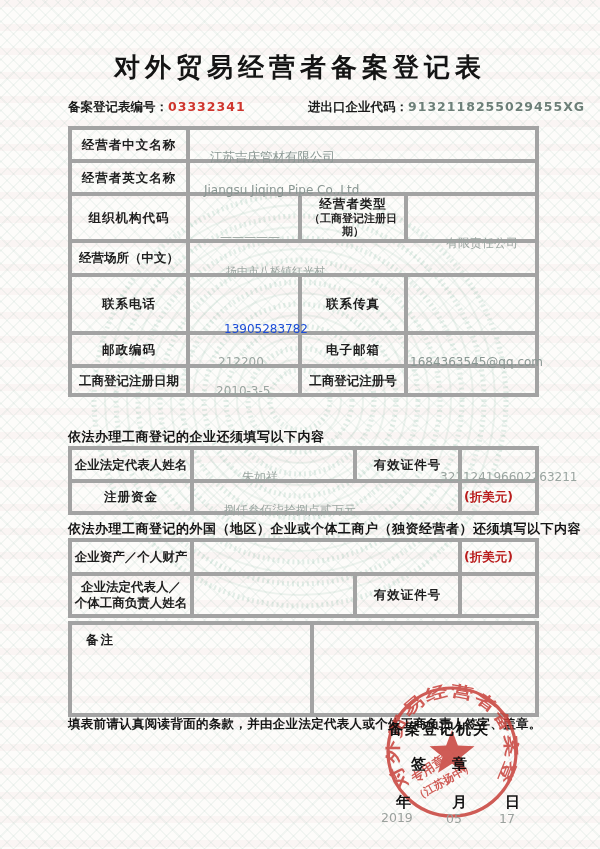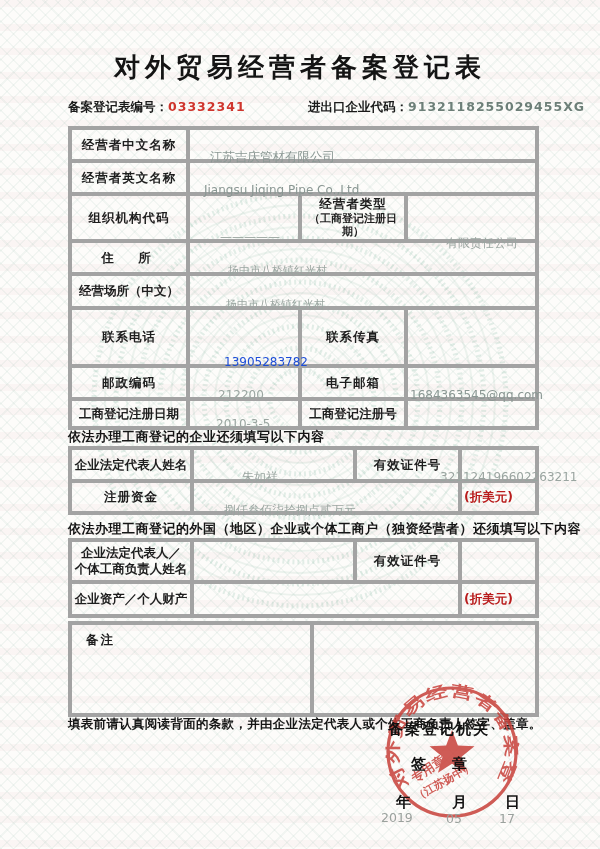--- a/index.html
+++ b/index.html
@@ -122,24 +122,20 @@
     </tr>
     <tr style="height:35px">
       <td class="lbl">组织机构代码</td>
       <td class="val"><span class="entry e-faint" style="left:30px">—————</span></td>
       <td class="lbl">
         <div>经营者类型</div>
         <div class="sub">（工商登记注册日期）</div>
       </td>
       <td class="val"><span class="entry e-faint" style="left:38px;bottom:-12px">有限责任公司</span></td>
     </tr>
-    <tr style="height:33px">
-      <td class="lbl" style="letter-spacing:6px">住　所</td>
-      <td class="val" colspan="3"><span class="entry e-faint" style="left:38px;font-size:11px">扬中市八桥镇红光村</span></td>
-    </tr>
     <tr style="height:34px">
       <td class="lbl" style="letter-spacing:0">经营场所（中文）</td>
       <td class="val" colspan="3"><span class="entry e-faint" style="left:36px;font-size:11px">扬中市八桥镇红光村</span></td>
     </tr>
     <tr style="height:33px">
       <td class="lbl">联系电话</td>
       <td class="val"><span class="entry e-dark" style="left:34px">13905283782</span></td>
       <td class="lbl">联系传真</td>
       <td class="val"><span class="entry e-faint"></span></td>
     </tr>
@@ -183,33 +179,33 @@
 
   <div class="sec-title" style="top:520px">依法办理工商登记的外国（地区）企业或个体工商户（独资经营者）还须填写以下内容</div>
   <table class="frm" style="left:68px;top:538px;width:467px;">
     <colgroup>
         <col style="width:122px">
         <col style="width:163px">
         <col style="width:105px">
         <col style="width:77px">
       </colgroup>
     <tbody>
-        <tr style="height:42px">
+        <tr style="height:34px">
+      <td class="lbl" style="letter-spacing:0">企业资产／个人财产</td>
+      <td class="val" colspan="2"></td>
+      <td class="dollar">(折美元)</td>
+    </tr>
+    <tr style="height:42px">
       <td class="lbl" style="letter-spacing:0">
         <div>企业法定代表人／</div>
         <div>个体工商负责人姓名</div>
       </td>
       <td class="val"></td>
       <td class="lbl">有效证件号</td>
       <td class="val"></td>
-    </tr>
-    <tr style="height:34px">
-      <td class="lbl" style="letter-spacing:0">企业资产／个人财产</td>
-      <td class="val" colspan="2"></td>
-      <td class="dollar">(折美元)</td>
     </tr>
   </tbody>
     </table>
 
   <table class="frm" style="left:68px;top:621px;width:467px;">
     <colgroup>
         <col style="width:242px">
         <col style="width:225px">
       </colgroup>
     <tbody>

